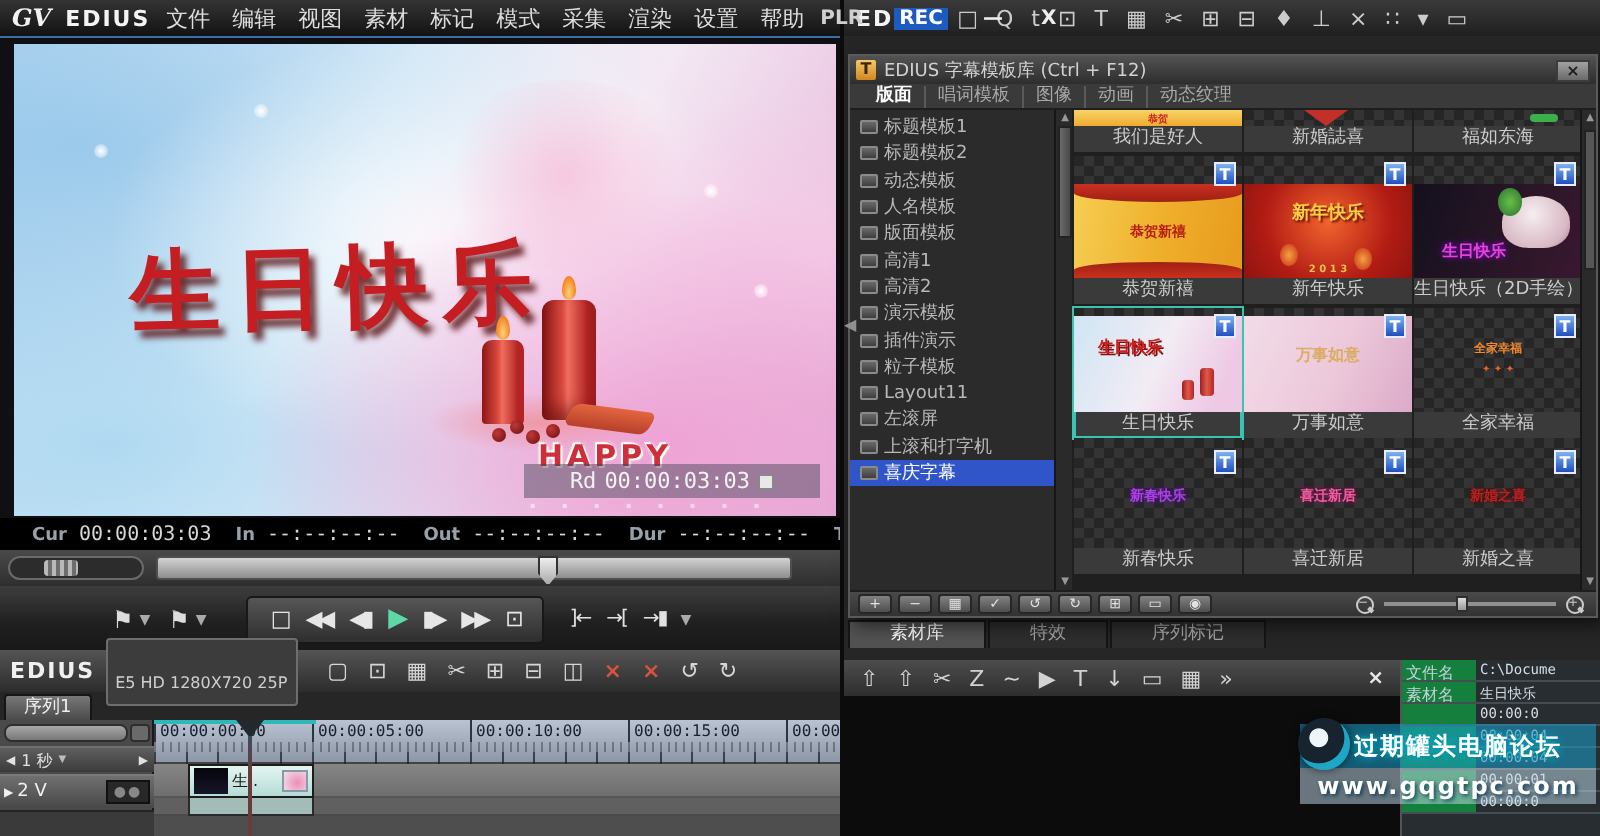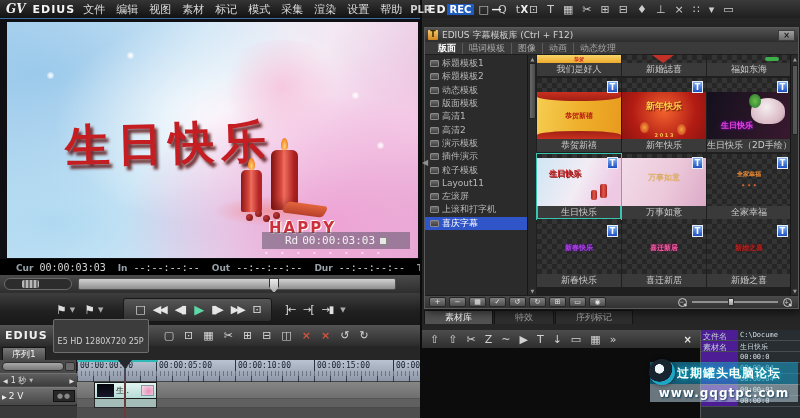--- a/index.html
+++ b/index.html
@@ -146,21 +146,21 @@
 .panel-tabs{position:absolute;left:2px;top:310px;height:14px;display:flex;gap:1px;z-index:2}
 .ptab{background:#2e2e2e;color:#a6a6a6;font-size:9px;padding:0 20px;line-height:12px;border:1px solid #161616;border-bottom:none;white-space:nowrap}
 .ptab.active{background:#525252;color:#fff}
 
 .bin2{position:absolute;left:0;top:330px;width:278px;height:18px;background:linear-gradient(#4c4c4c,#2e2e2e);display:flex;align-items:center;gap:9px;padding:0 8px;color:#d2d2d2;font-size:11px}
 .bin2-close{margin-left:auto;color:#e8e8e8;font-weight:bold;font-size:10px}
 .bin2-content{position:absolute;left:0;top:348px;width:278px;height:70px;background:#0c0c0c}
 
 .info{position:absolute;left:278px;top:330px;width:102px;height:88px;background:#272d31;font-size:8px;border-left:1px solid #555}
 .irow{display:flex;height:11px;border-bottom:1px solid #454d53}
-.ilabel{width:37px;flex:none;background:#4c1d95;color:#c6d2da;padding:1px 2px;white-space:nowrap;overflow:hidden}
+.ilabel{width:37px;flex:none;background:#15803d;color:#c6d2da;padding:1px 2px;white-space:nowrap;overflow:hidden}
 .ivalue{flex:1;background:#272d31;color:#d6dee6;padding:1px 2px;white-space:nowrap;overflow:hidden;font-family:"DejaVu Sans Mono","Liberation Mono",monospace;font-size:7px}
 
 
 .watermark{position:absolute;left:650px;top:362px;width:148px;height:40px;z-index:50}
 .wm1{position:relative;height:22px;background:rgba(28,158,204,.55);display:flex;align-items:center;padding-left:27px;color:#fff;font-size:12px;font-weight:bold;letter-spacing:1px;text-shadow:0 0 4px #0ce,0 0 2px #055;white-space:nowrap}
 .wm-logo{position:absolute;left:-1px;top:-3px;width:26px;height:26px;border-radius:50%;background:radial-gradient(circle at 40% 38%,#eef6fa 0 20%,#17242f 22% 56%,#1ea6c6 58% 76%,#101b24 78%);box-shadow:0 0 4px rgba(0,0,0,.6)}
 .wm2{height:18px;background:rgba(198,224,238,.5);color:#fff;font-size:12px;font-weight:bold;letter-spacing:1px;display:flex;align-items:center;justify-content:center;text-shadow:1px 1px 2px rgba(0,50,80,.85);white-space:nowrap}
 </style>
 </head>
 <body>
@@ -380,20 +380,24 @@
             <div class="tree-item">
             <span class="titem-icon"></span>
             <span>标题模板2</span>
           </div>
             <div class="tree-item">
             <span class="titem-icon"></span>
             <span>动态模板</span>
           </div>
             <div class="tree-item">
             <span class="titem-icon"></span>
+            <span>人名模板</span>
+          </div>
+            <div class="tree-item">
+            <span class="titem-icon"></span>
             <span>版面模板</span>
           </div>
             <div class="tree-item">
             <span class="titem-icon"></span>
             <span>高清1</span>
           </div>
             <div class="tree-item">
             <span class="titem-icon"></span>
             <span>高清2</span>
           </div>

